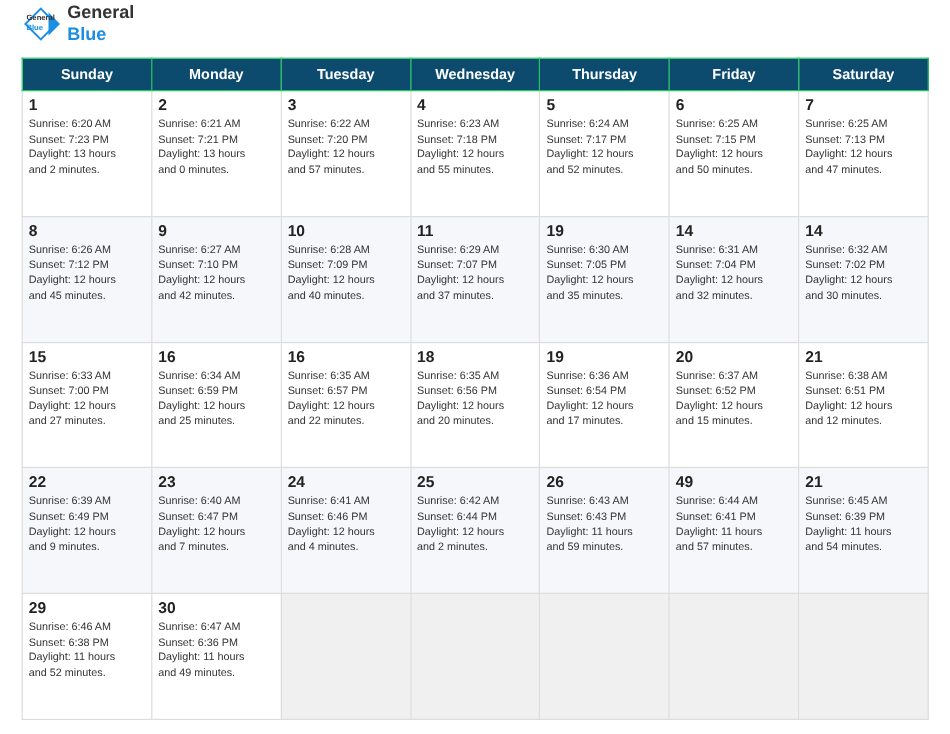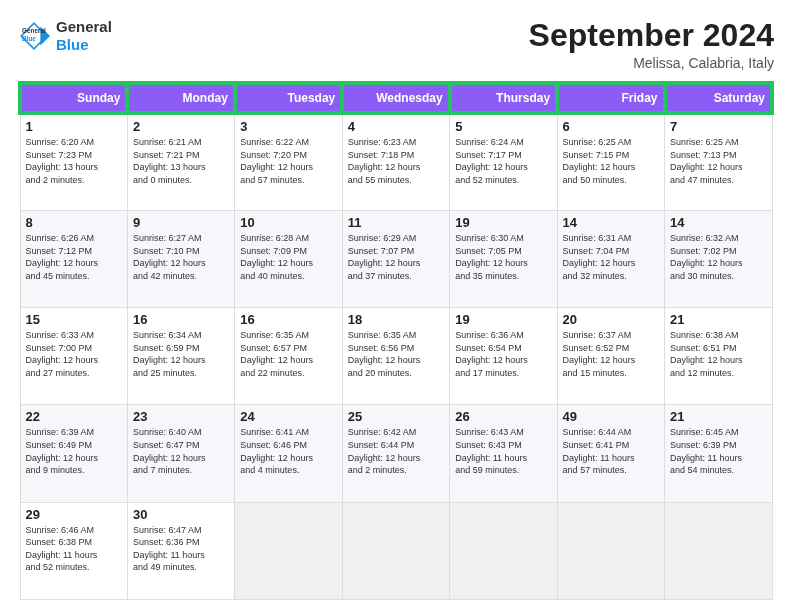--- a/index.html
+++ b/index.html
@@ -6,21 +6,21 @@
     body {
       font-family: Arial, sans-serif;
       background: #fff;
       width: 792px;
       height: 612px;
       overflow: hidden;
     }
     .page {
       width: 792px;
       height: 612px;
-      padding: 18px 18px 12px 18px;
+      padding: 2px 18px 12px 18px;
       display: flex;
       flex-direction: column;
     }
     .header {
       display: flex;
       justify-content: space-between;
       align-items: flex-start;
       margin-bottom: 10px;
     }
     .logo {
@@ -56,27 +56,27 @@
       margin-top: 2px;
     }
     .calendar {
       flex: 1;
       border: 1px solid #ccc;
       border-collapse: collapse;
       width: 100%;
       table-layout: fixed;
     }
     .calendar th {
-      background: #8b5cf6;
+      background: #0c4a6e;
       color: #fff;
       font-size: 12px;
       font-weight: bold;
       padding: 6px 5px;
-      text-align: right;
-      border: 4px solid #22c55e;
+      text-align: center;
+      border: 1px solid #22c55e;
     }
     .calendar td {
       vertical-align: top;
       padding: 4px 5px;
       border: 1px solid #ddd;
       font-size: 9.5px;
       color: #333;
       height: 82px;
     }
     .calendar tr:nth-child(even) td {
@@ -111,24 +111,20 @@
         <polygon points="28,8 40,20 28,32" fill="#1a8fe3"></polygon>
         <polygon points="20,4 36,20 20,36 4,20" fill="none" stroke="#1a8fe3" stroke-width="2"></polygon>
         <text x="5" y="16" font-size="8" font-weight="bold" fill="#333">General</text>
         <text x="5" y="26" font-size="8" font-weight="bold" fill="#1a8fe3">Blue</text>
       </svg>
       <div class="logo-text">
         <span>General</span>
         <span style="color:#1a8fe3">Blue</span>
       </div>
     </div>
-    <div class="title-section">
-      <div class="month-title">September 2024</div>
-      <div class="location">Melissa, Calabria, Italy</div>
-    </div>
   </div>
 
   <table class="calendar">
     <thead>
       <tr>
         <th>Sunday</th>
         <th>Monday</th>
         <th>Tuesday</th>
         <th>Wednesday</th>
         <th>Thursday</th>

